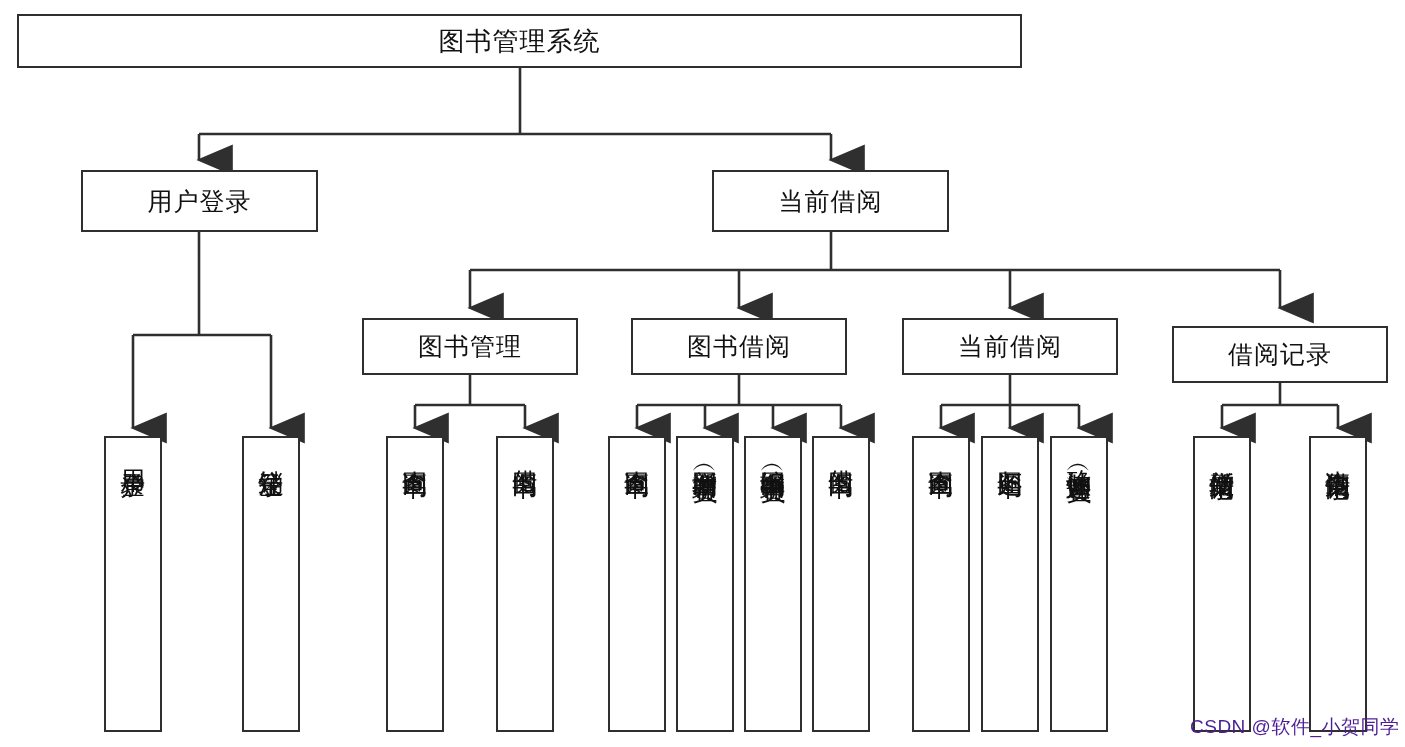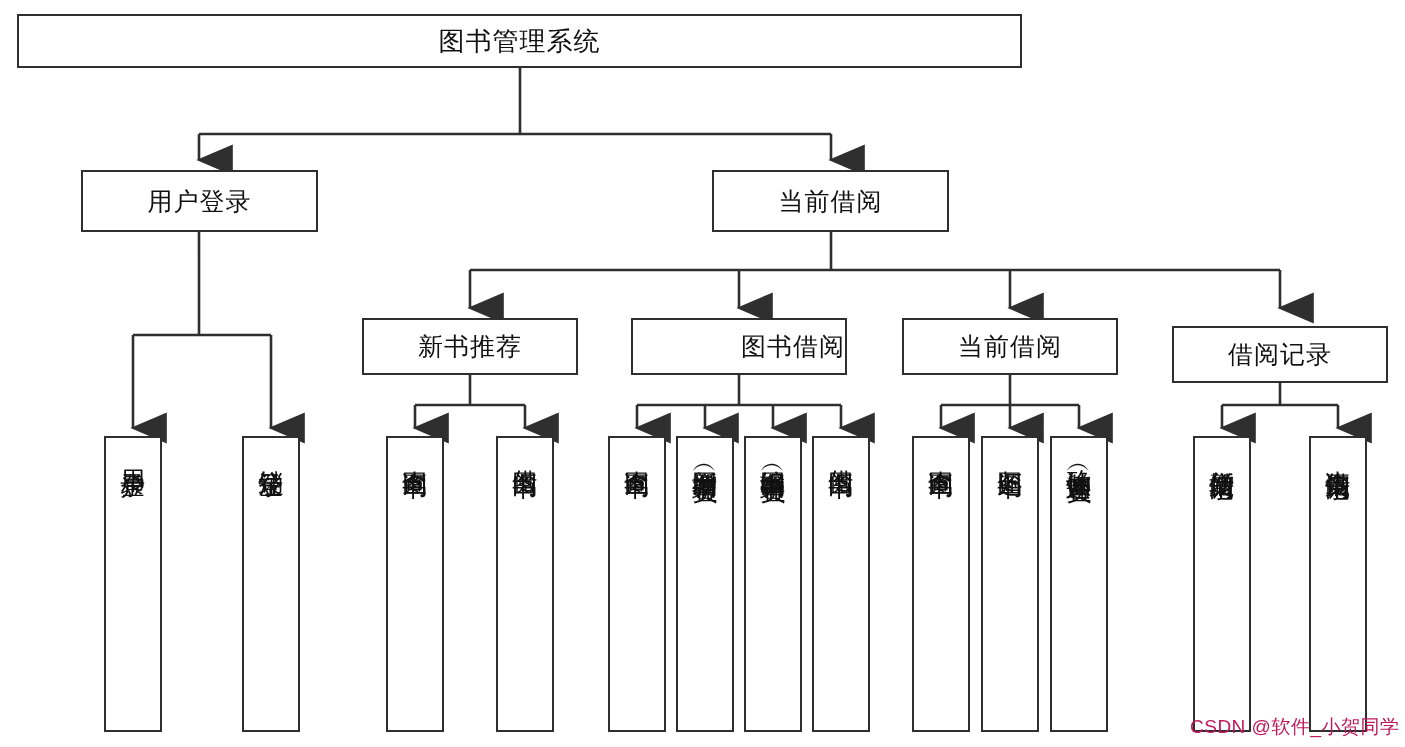--- a/index.html
+++ b/index.html
@@ -50,21 +50,21 @@
     font-size: 25px;
     line-height: 1.06;
     letter-spacing: 1.5px;
     white-space: nowrap;
     color: #111111;
   }
   .node.root { font-size: 26px; }
   .watermark {
     position: absolute;
     font-size: 19px;
-    color: #be185d;
+    color: #4c1d95;
     letter-spacing: 0.5px;
     white-space: nowrap;
     pointer-events: none;
   }
 </style>
 </head>
 <body>
 
 <div id="canvas">
 
@@ -124,23 +124,23 @@
   </div>
 
   <div class="node h" style="left:81px; top:170px; width:237px; height:62px;">
     <span>用户登录</span>
   </div>
   <div class="node h" style="left:712px; top:170px; width:237px; height:62px;">
     <span>当前借阅</span>
   </div>
 
   <div class="node h" style="left:362px; top:318px; width:216px; height:57px;">
-    <span>新书推荐</span>
+    <span>图书管理</span>
   </div>
-  <div class="node h" style="left:631px; top:318px; width:216px; height:57px;justify-content:flex-end;">
+  <div class="node h" style="left:631px; top:318px; width:216px; height:57px;">
     <span>图书借阅</span>
   </div>
   <div class="node h" style="left:902px; top:318px; width:216px; height:57px;">
     <span>当前借阅</span>
   </div>
   <div class="node h" style="left:1172px; top:318px; width:216px; height:57px;margin-top:8px;">
     <span>借阅记录</span>
   </div>
 
   <div class="node v" style="left:104px; top:436px; width:58px; height:296px;">

